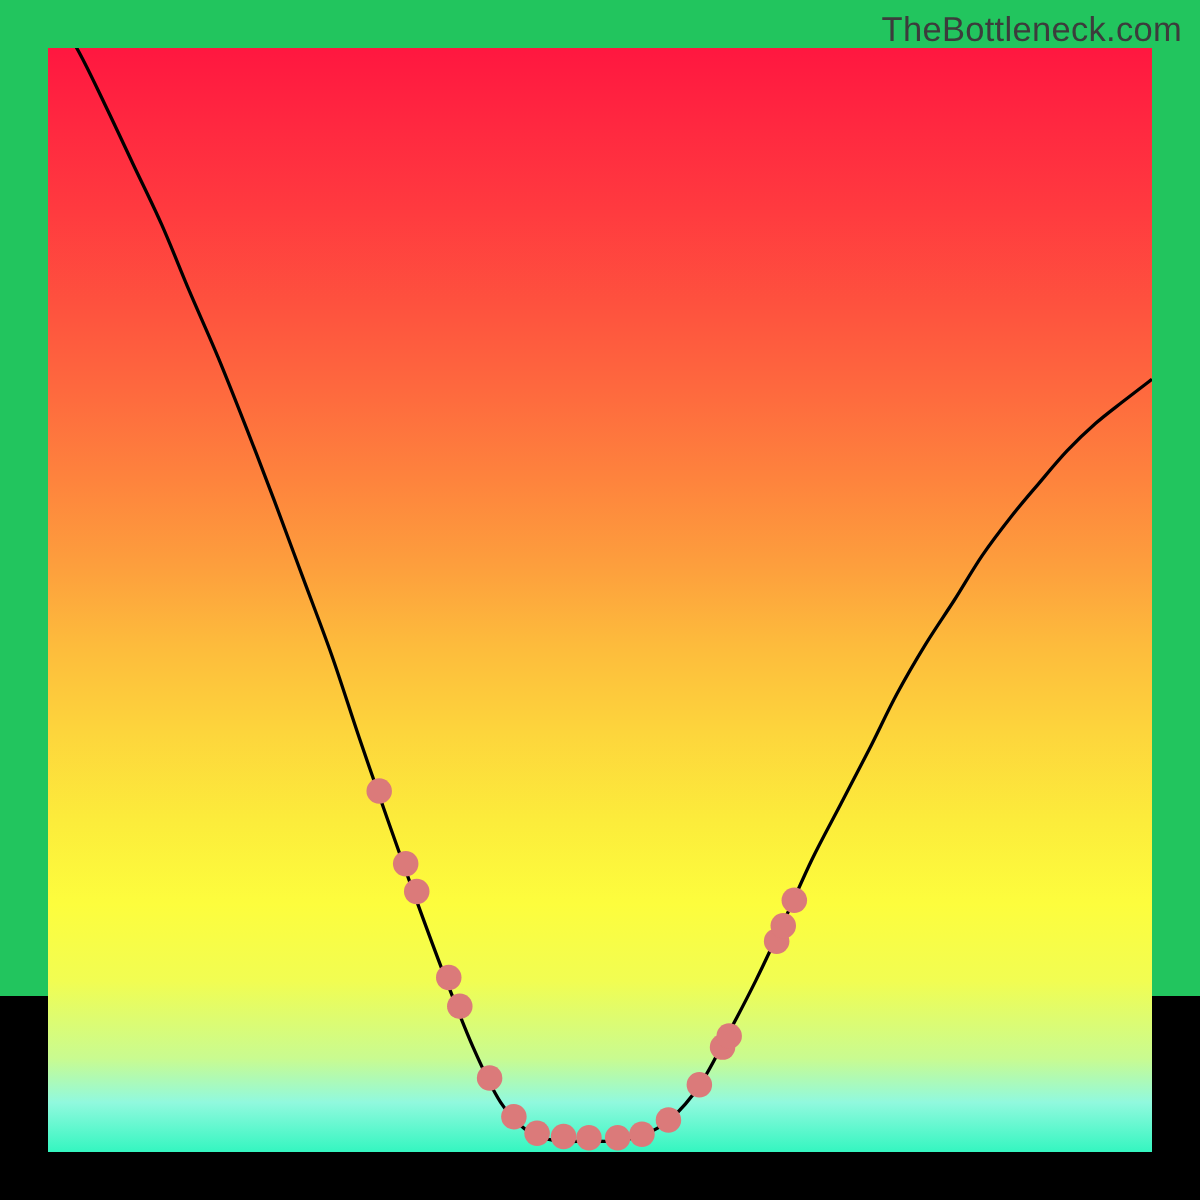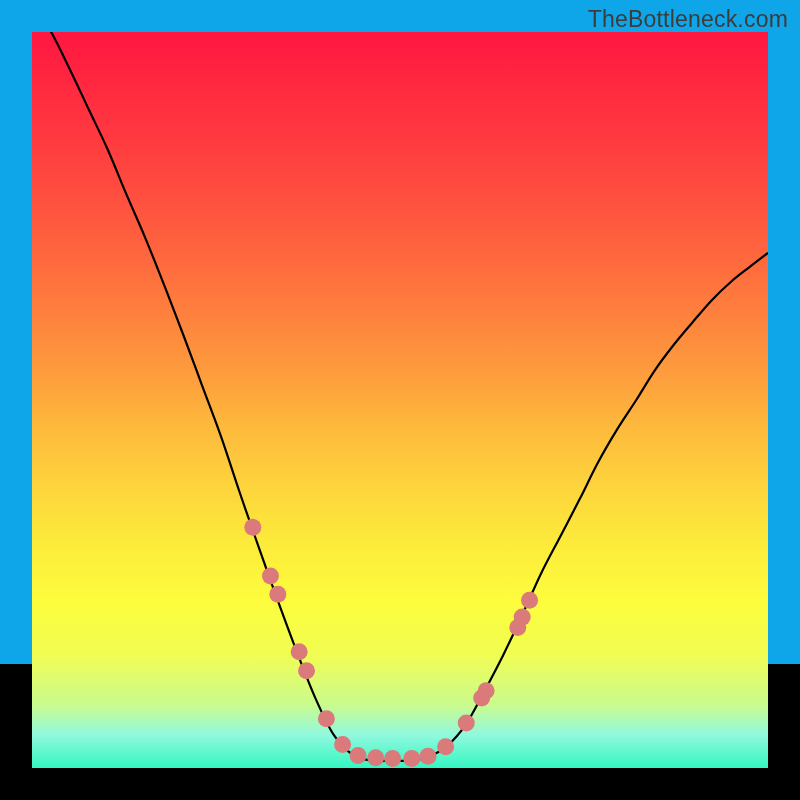--- a/index.html
+++ b/index.html
@@ -10,21 +10,21 @@
     overflow: hidden;
     background: #000;
     font-family: Arial, Helvetica, sans-serif;
   }
   .frame {
     position: absolute;
     left: 0;
     top: 0;
     width: 800px;
     height: 664px;
-    background: #0ea5e9;
+    background: #22c55e;
   }
   .plot {
     position: absolute;
     left: 32px;
     top: 32px;
     width: 736px;
     height: 736px;
     
   }
   .watermark {

